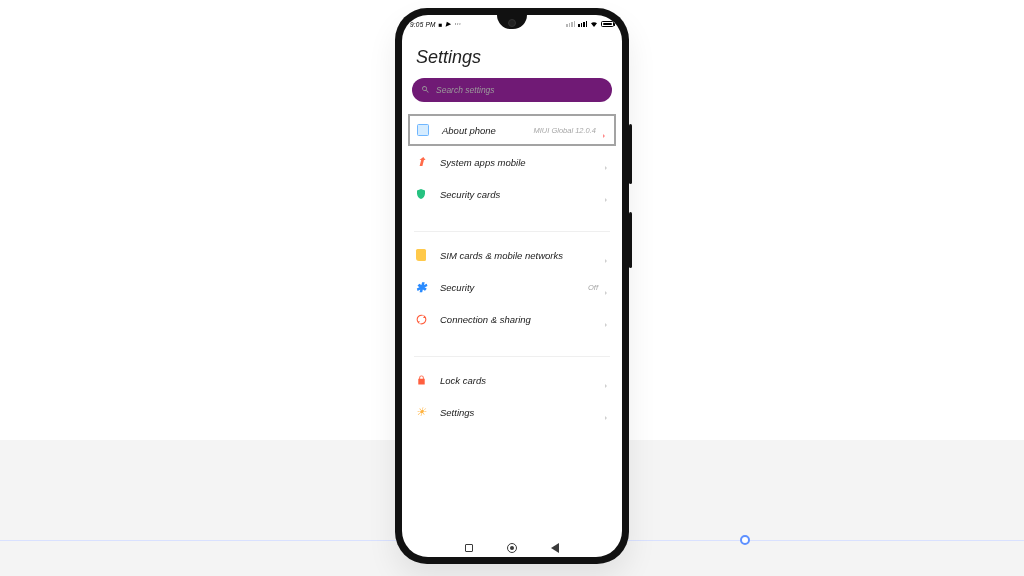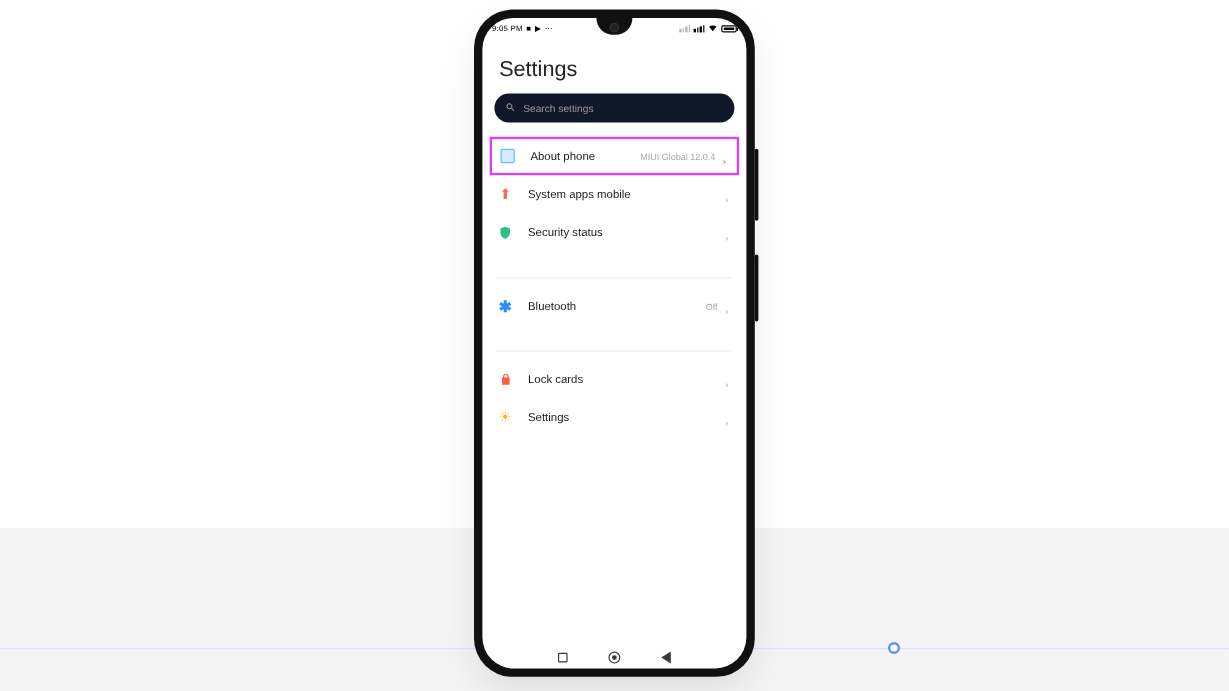--- a/index.html
+++ b/index.html
@@ -30,21 +30,21 @@
     padding: 7px;
     box-shadow: 0 15px 30px rgba(0,0,0,.08);
   }
   .side-btn { position: absolute; right: -3px; width: 3px; background: #111; border-radius: 2px; }
   .side-btn.a { top: 116px; height: 60px; }
   .side-btn.b { top: 204px; height: 56px; }
 
   .screen {
     width: 100%; height: 100%;
     background: #fff; border-radius: 26px;
-    position: relative; overflow: hidden;
+    position: relative; overflow: hidden; font-style: italic;
   }
   .notch {
     position: absolute; top: -6px; left: 50%; transform: translateX(-50%);
     width: 30px; height: 20px; background: #111; border-radius: 0 0 14px 14px;
   }
   .notch::after{
     content:""; position:absolute; left:50%; top:10px; transform:translateX(-50%);
     width:6px; height:6px; border-radius:50%; background:#222; border:1px solid #333;
   }
 
@@ -64,37 +64,37 @@
   .batt{ width:13px; height:6px; border:1px solid #000; border-radius:1.5px; position:relative;}
   .batt::after{content:"";position:absolute;right:-2px;top:1px;width:1.5px;height:3px;background:#000;border-radius:1px;}
   .batt i{position:absolute;left:1px;top:1px;bottom:1px;width:9px;background:#000;border-radius:1px;}
 
   .content { position: absolute; inset: 18px 0 18px 0; overflow: hidden; }
   .title { font-size: 18px; font-weight: 400; color:#222; padding: 14px 14px 10px; }
 
   .search {
     margin: 0 10px 12px; height: 24px;
     display:flex; align-items:center; gap:6px;
-    background:#0f172a; border-radius:14px; padding:0 9px;
+    background:#701a75; border-radius:14px; padding:0 9px;
     color:#9b9b9b; font-size:8.5px;
   }
   .search svg{width:9px;height:9px;fill:#9b9b9b}
 
   .row {
     display:flex; align-items:center;
     padding: 9px 12px 9px 12px;
     position: relative;
   }
   .row .ic { width:14px; height:14px; flex:0 0 14px; margin-right:12px; display:flex;align-items:center;justify-content:center;}
   .row .lbl { font-size:9.5px; color:#1a1a1a; font-weight:500; flex:1; }
   .row .val { font-size:7.5px; color:#a7a7a7; margin-right:4px;padding-left:18px; }
   .row .chev { width:8px;height:8px; }
   .row .chev svg{width:8px;height:8px;fill:#cfcfcf}
 
-  .highlight { border:2px solid #d946ef; margin:0 6px; padding:7px 6px 7px 6px; }
+  .highlight { border:2px solid #a3a3a3; margin:0 6px; padding:7px 6px 7px 6px; }
 
   .group-sep { height:1px; background:#efefef; margin: 7px 12px; }
   .spacer { height: 14px; }
 
   .nav {
     position:absolute; bottom:0; left:0; right:0; height:18px;
     display:flex; justify-content:center; align-items:center; gap:34px;
   }
   .nav .sq{width:8px;height:8px;border:1.6px solid #3a3a3a;border-radius:1px;}
   .nav .ci{width:10px;height:10px;border:1.6px solid #3a3a3a;border-radius:50%;position:relative;}
@@ -185,40 +185,60 @@
               <path d="M9 6l6 6-6 6z"></path>
             </svg></span>
       </div>
 
       <div class="row">
         <span class="ic i-shield">
             <svg viewBox="0 0 24 24">
               <path d="M12 2l8 3v6c0 5-3.4 9.7-8 11-4.6-1.3-8-6-8-11V5l8-3zM10.5 14.5l-2.5-2.5 1.4-1.4 1.1 1.1 3.6-3.6 1.4 1.4-5 5z"></path>
             </svg>
           </span>
-        <span class="lbl">Security status</span>
+        <span class="lbl">Security cards</span>
         <span class="chev"><svg viewBox="0 0 24 24">
               <path d="M9 6l6 6-6 6z"></path>
             </svg></span>
       </div>
 
       <div class="spacer"></div>
         <div class="group-sep"></div>
 
+      <div class="row">
+        <span class="ic">
+            <span class="i-sim"></span>
+          </span>
+        <span class="lbl">SIM cards &amp; mobile networks</span>
+        <span class="chev"><svg viewBox="0 0 24 24">
+              <path d="M9 6l6 6-6 6z"></path>
+            </svg></span>
+      </div>
 
 
       <div class="row">
         <span class="ic bt">✱</span>
-        <span class="lbl">Bluetooth</span>
+        <span class="lbl">Security</span>
         <span class="val">Off</span>
         <span class="chev"><svg viewBox="0 0 24 24">
               <path d="M9 6l6 6-6 6z"></path>
             </svg></span>
       </div>
 
+      <div class="row">
+        <span class="ic i-conn">
+            <svg viewBox="0 0 24 24">
+              <path d="M12 3a9 9 0 110 18 9 9 0 010-18zm0 2a7 7 0 00-6.3 10H9l-2 4A7 7 0 0012 19a7 7 0 006.3-10H15l2-4A7 7 0 0012 5z"></path>
+            </svg>
+          </span>
+        <span class="lbl">Connection &amp; sharing</span>
+        <span class="chev"><svg viewBox="0 0 24 24">
+              <path d="M9 6l6 6-6 6z"></path>
+            </svg></span>
+      </div>
 
       <div class="spacer"></div>
         <div class="group-sep"></div>
 
       <div class="row">
         <span class="ic i-lock">
             <svg viewBox="0 0 24 24">
               <path d="M17 9V7a5 5 0 10-10 0v2H5v13h14V9h-2zm-8 0V7a3 3 0 116 0v2H9z"></path>
             </svg>
           </span>

